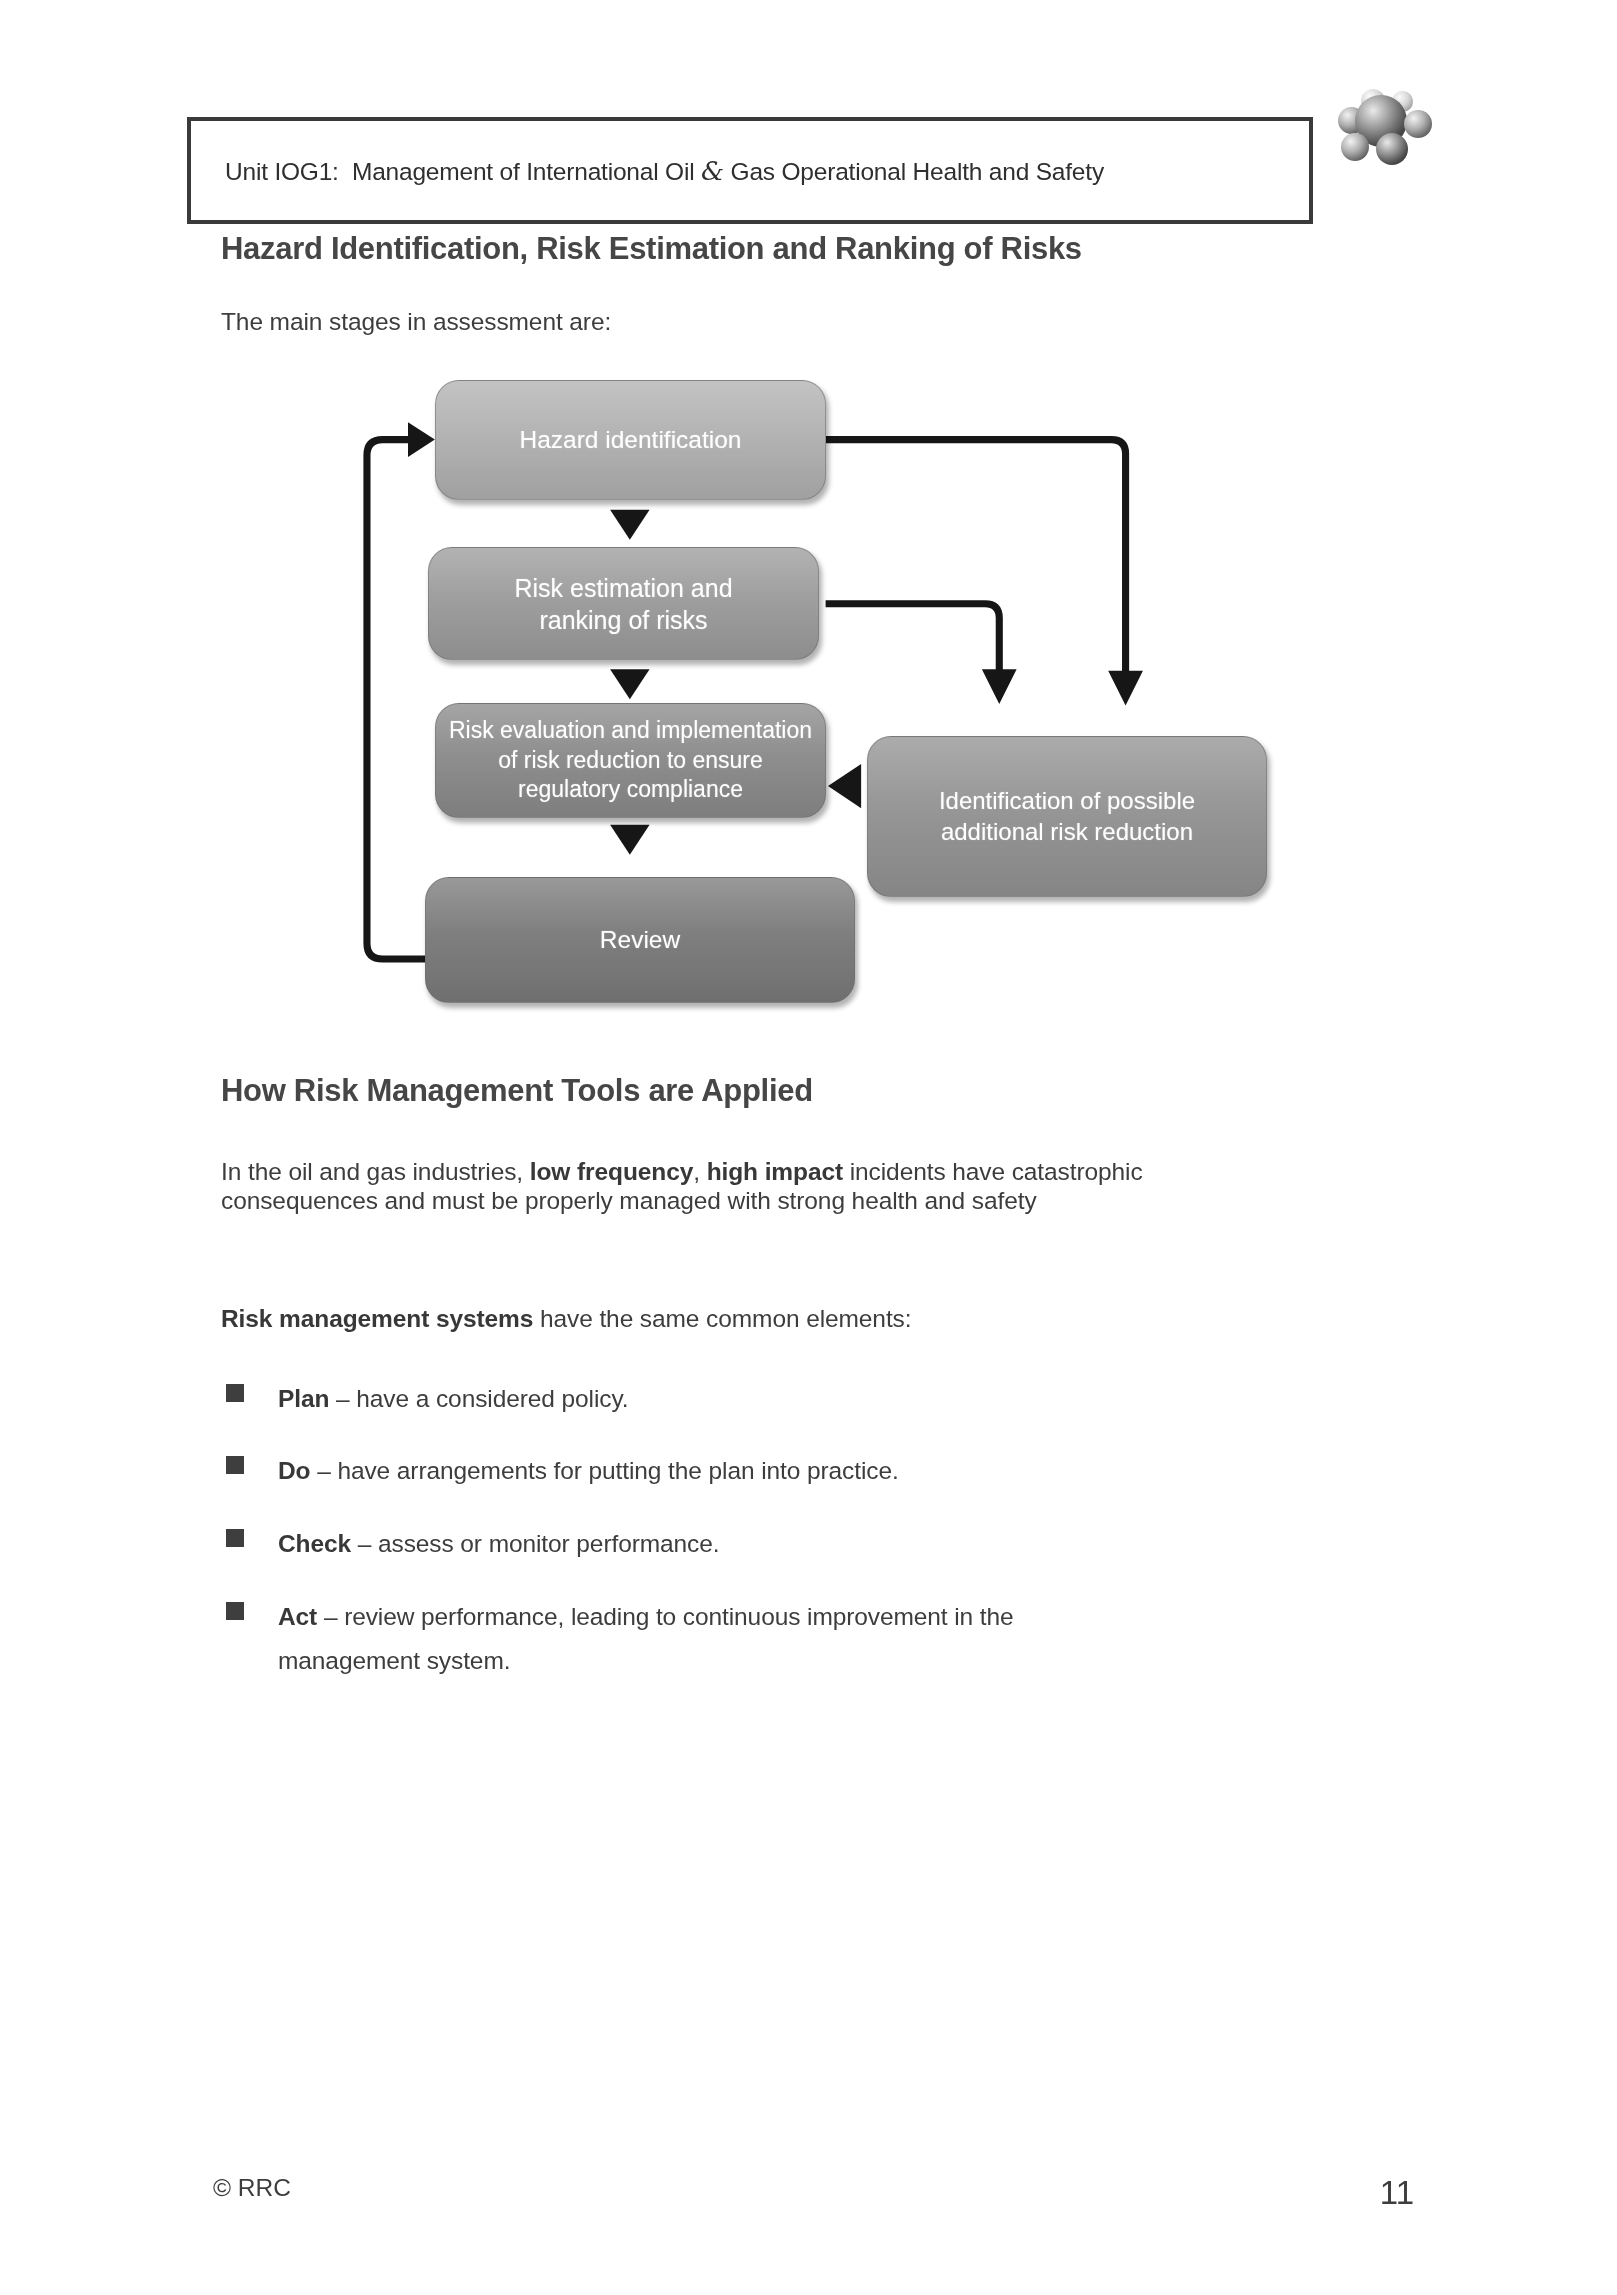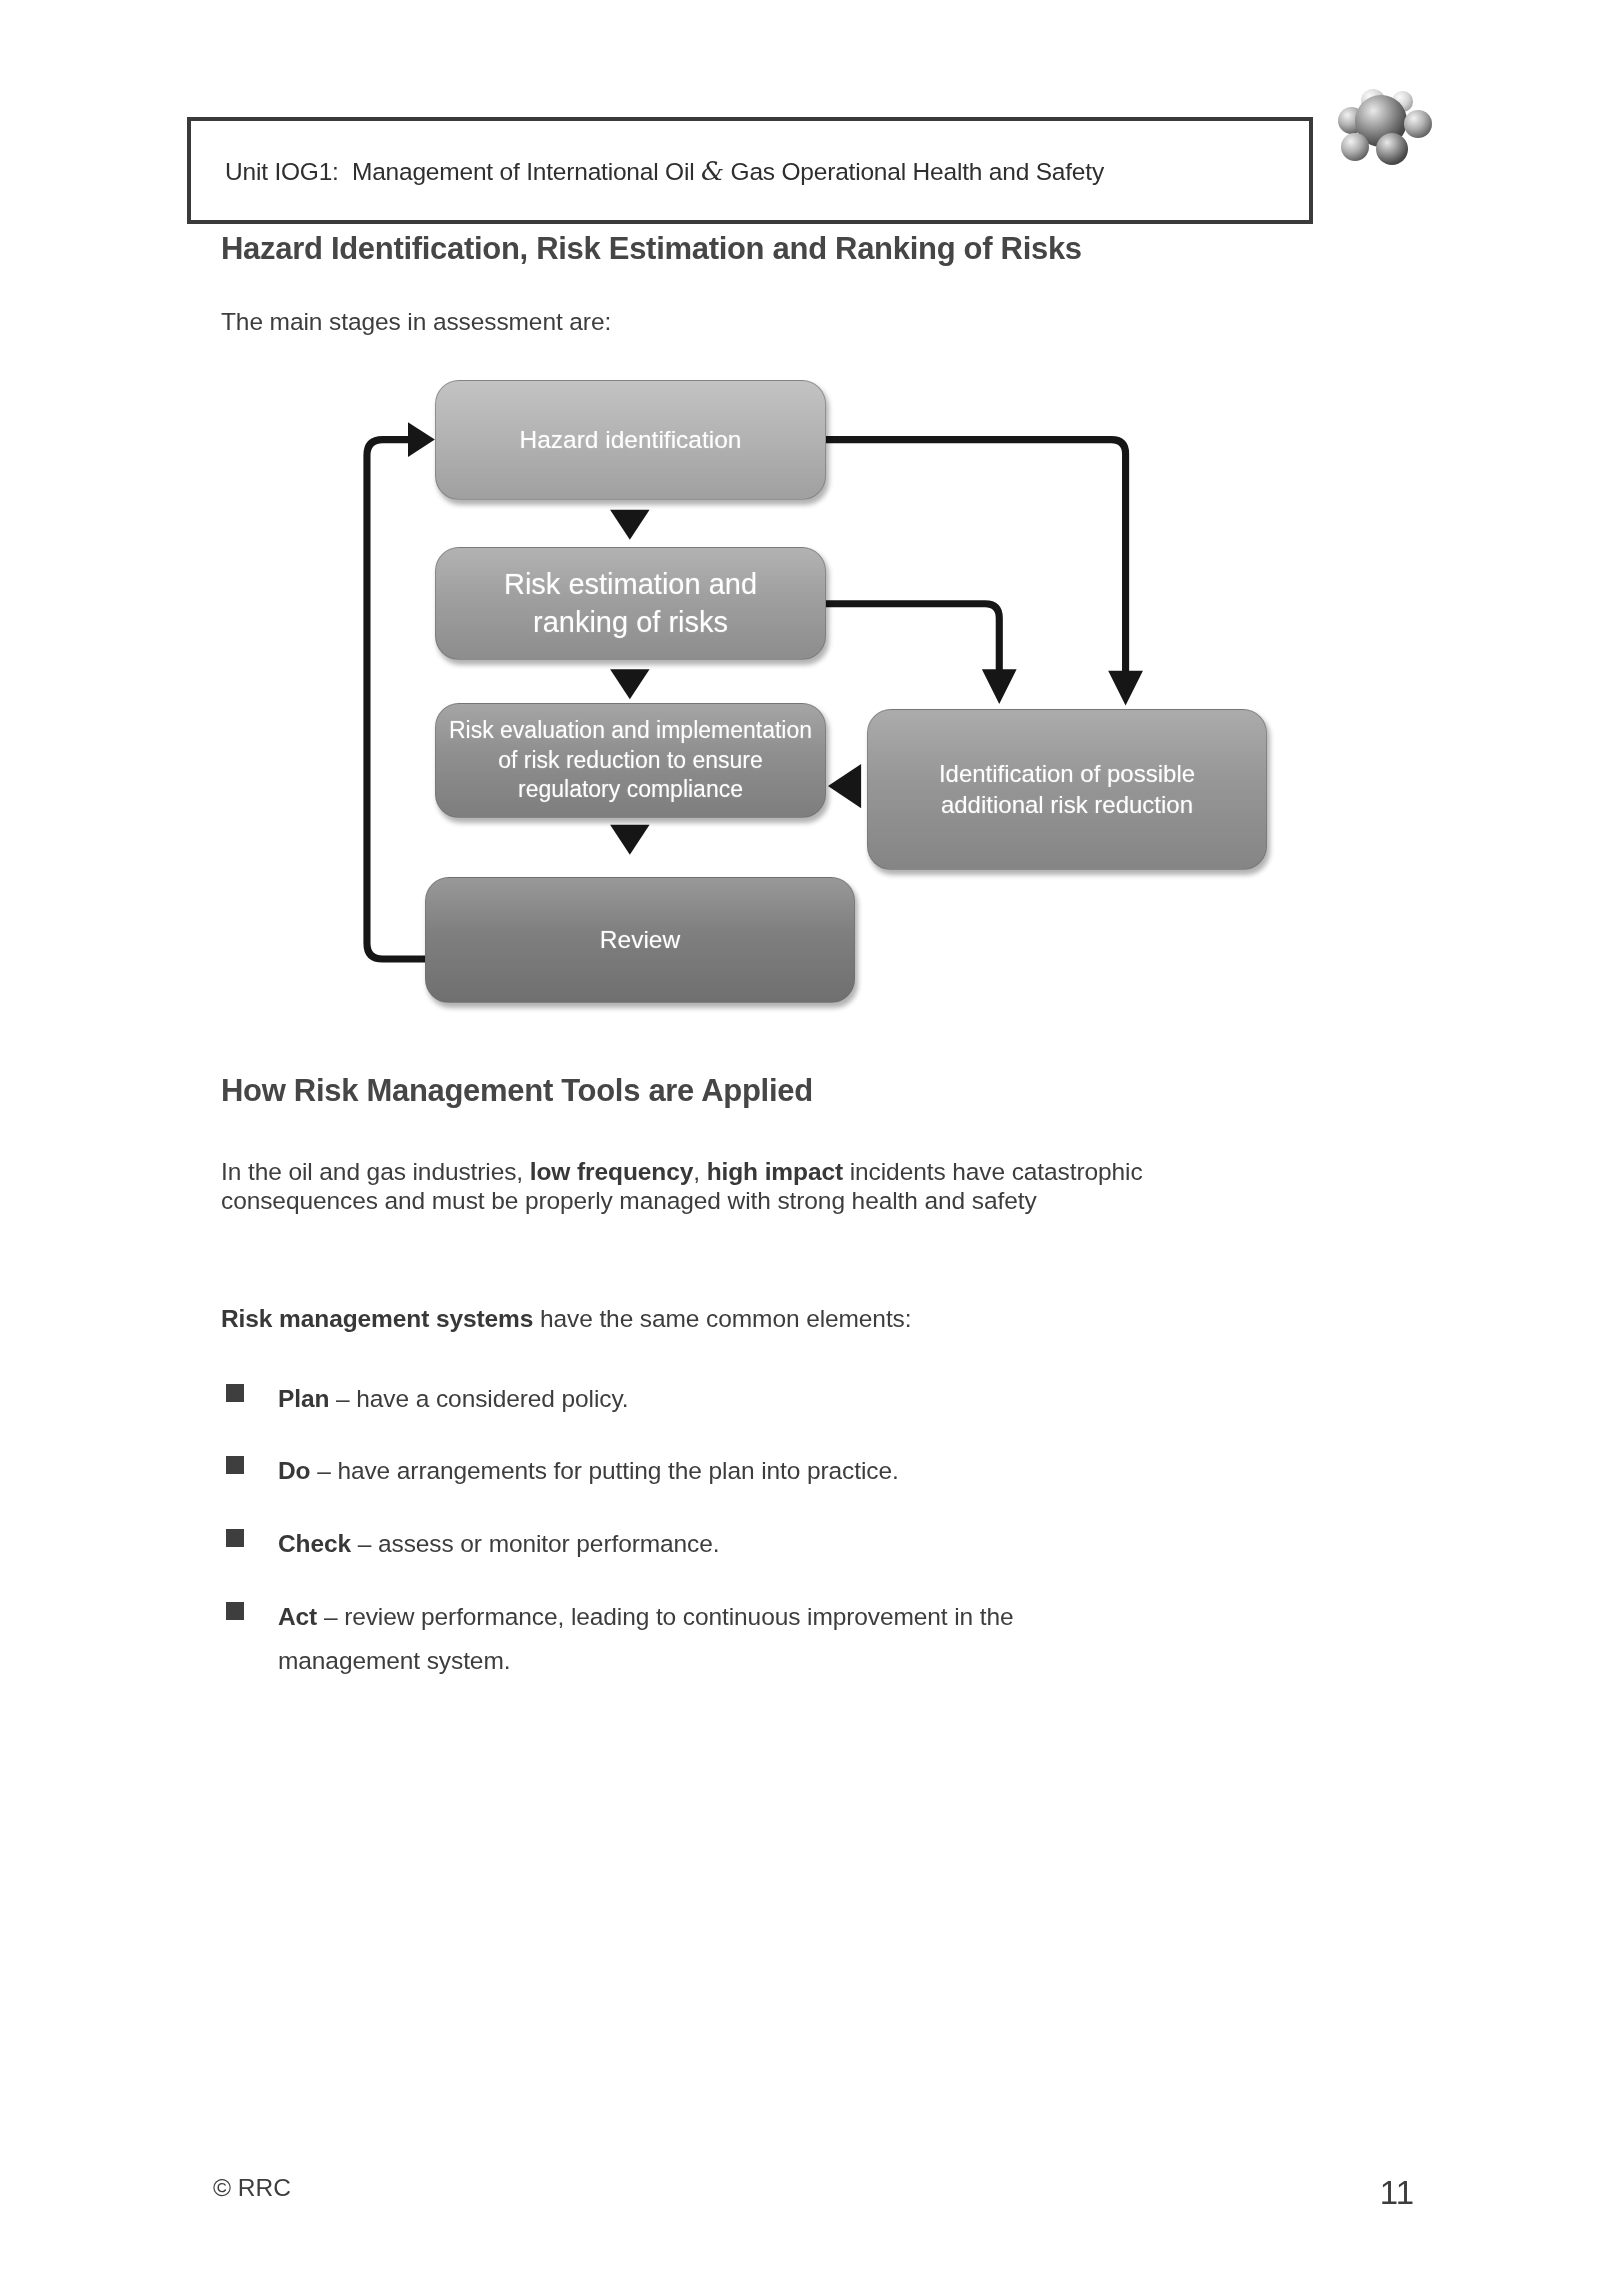--- a/index.html
+++ b/index.html
@@ -62,21 +62,21 @@
     border-radius: 24px;
     border: 1.6px solid rgba(110,110,110,0.55);
     box-shadow: 2.4px 4.7px 5.5px rgba(0,0,0,0.30);
     background-image: linear-gradient(rgba(255,255,255,0.22), rgba(255,255,255,0.02) 45%, rgba(0,0,0,0.10));
     display: flex; flex-direction: column; align-items: center; justify-content: center;
     color: #ffffff; text-align: center;
     text-shadow: 0 0 1.6px rgba(255,255,255,0.35);
   }
   .fbox span { display: block; line-height: 1.28; }
   .b1 { left: 95px; top: 16.6px;  width: 391px; height: 120px; font-size: 24.5px; }
-  .b2 { left: 95px; top: 184px; width: 391px; height: 113px; font-size: 29px; }
+  .b2 { left: 88px; top: 184px; width: 391px; height: 113px; font-size: 25px; }
   .b3 { left: 95px; top: 340px; width: 391px; height: 115px; font-size: 23px; }
   .b4 { left: 85px; top: 498px; width: 430px; height: 126px; font-size: 24.5px; margin-top: 16px; }
   .br { left: 527px; top: 346px; width: 400px; height: 161px; font-size: 24px; }
 
   
   .bullet-item { position: absolute; left: 226px; display: flex; align-items: flex-start; }
   .bi1 { top: 1377px; } .bi2 { top: 1449px; } .bi3 { top: 1522px; } .bi4 { top: 1595px; }
   .sq {
     width: 18px; height: 18px; background: #3e3e3e;
     margin-top: 7.1px; margin-right: 34px; flex: 0 0 auto;
@@ -133,21 +133,21 @@
     </div>
     <div class="fbox b2" style="background-color: rgb(157, 157, 157);">
       <span>Risk estimation and</span>
       <span>ranking of risks</span>
     </div>
     <div class="fbox b3" style="background-color: rgb(140, 140, 140);">
       <span>Risk evaluation and implementation</span>
       <span>of risk reduction to ensure</span>
       <span>regulatory compliance</span>
     </div>
-    <div class="fbox br" style="background-color: rgb(148, 148, 148);">
+    <div class="fbox br" style="background-color: rgb(148, 148, 148); margin-top: 27px;">
       <span>Identification of possible</span>
       <span>additional risk reduction</span>
     </div>
     <div class="fbox b4" style="background-color: rgb(124, 124, 124);">
       <span>Review</span>
     </div>
   </div>
 
   <h2 class="h-main h2">How Risk Management Tools are Applied</h2>
   <p class="body-line pl1"><span>In the oil and gas industries, </span><b>low frequency</b><span>, </span><b>high impact</b><span> incidents have catastrophic</span></p>

